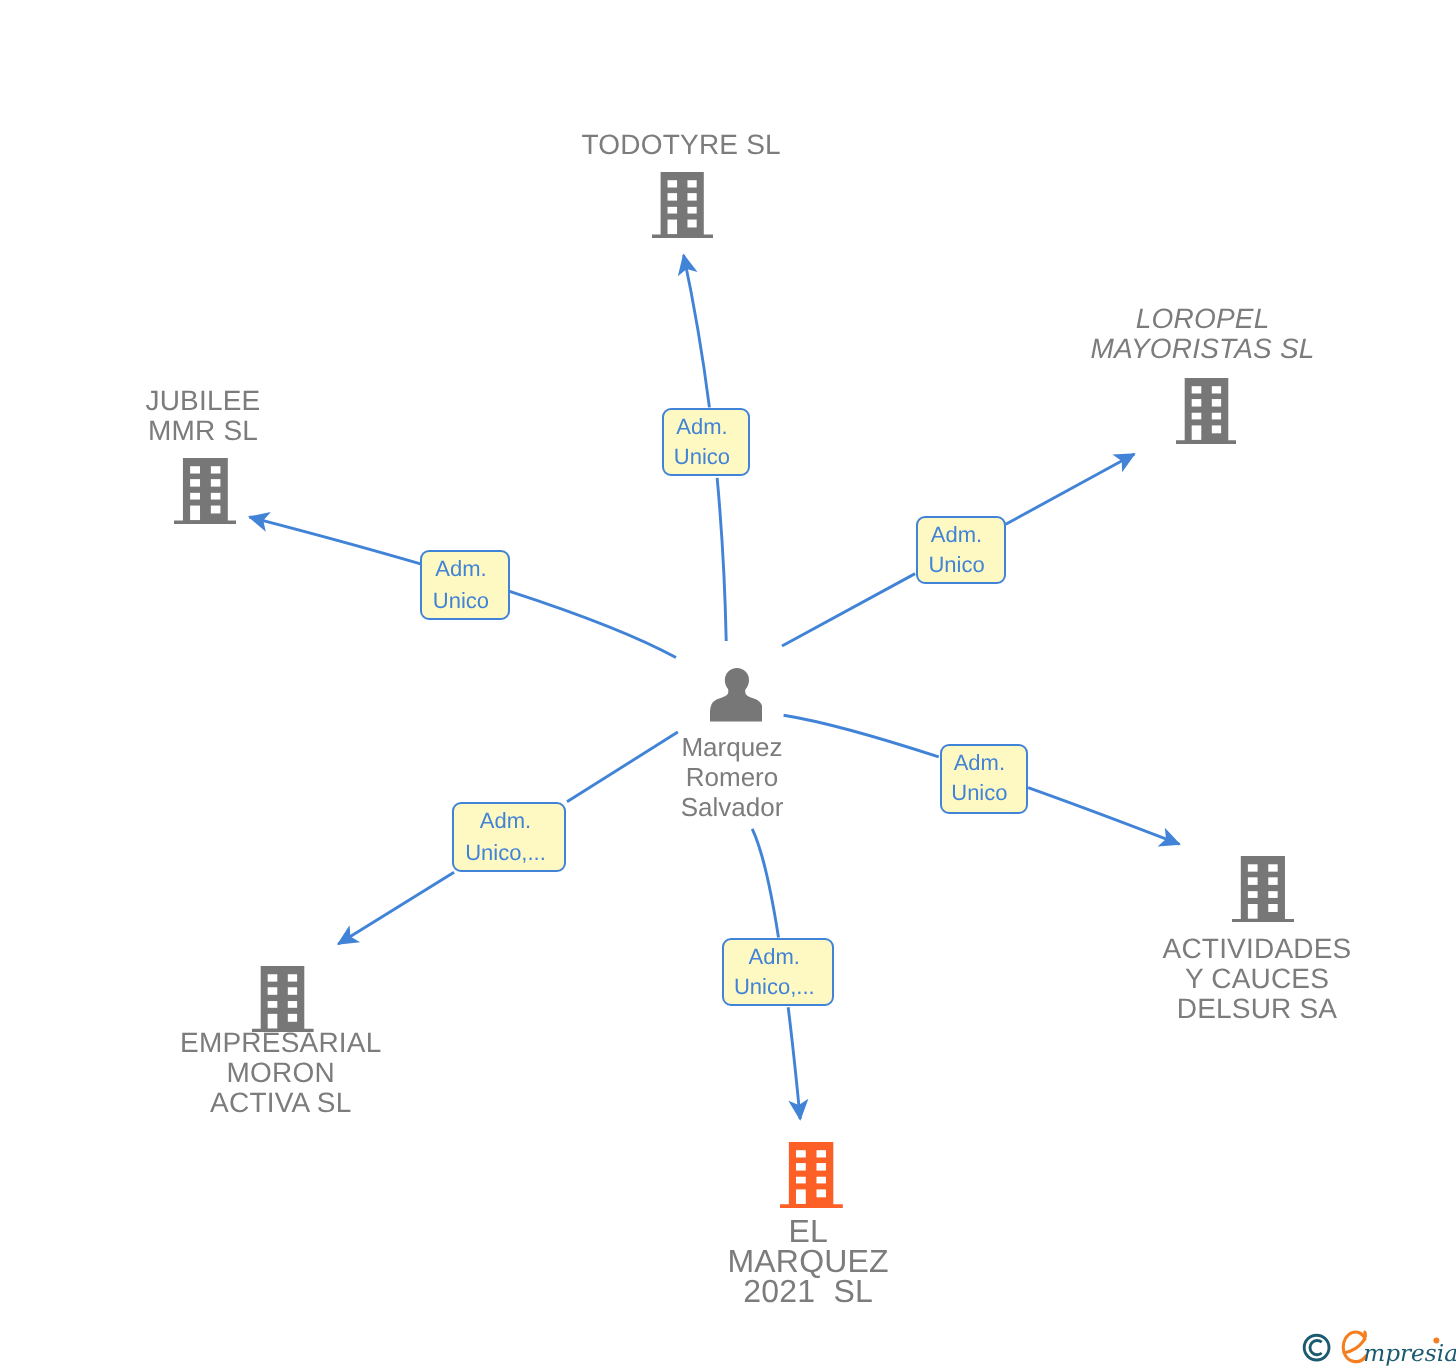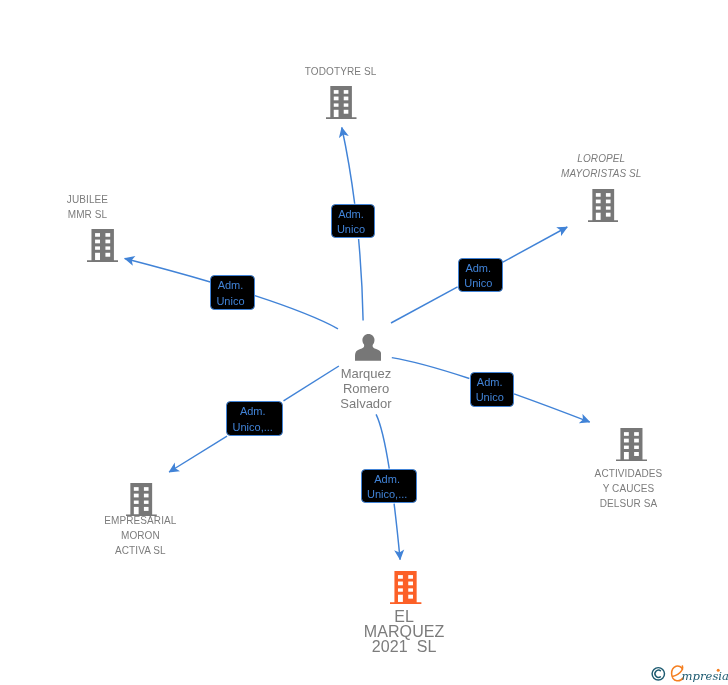--- a/index.html
+++ b/index.html
@@ -1,21 +1,21 @@
 <!DOCTYPE html>
 <html><head>
 <meta charset="utf-8">
 <style>
   html,body{margin:0;padding:0;background:#fff;}
   body{width:728px;height:685px;font-family:"Liberation Sans",sans-serif;overflow:hidden;}
   #canvas{position:relative;width:728px;height:685px;background:#ffffff;}
   svg.edges{position:absolute;left:0;top:0;width:728px;height:685px;}
-  .node-label{position:absolute;text-align:center;color:#7c7c7c;font-size:10px;line-height:14.8px;white-space:pre-wrap;letter-spacing:0.1px;}
+  .node-label{position:absolute;text-align:center;color:#7c7c7c;font-size:14px;line-height:14.8px;white-space:pre-wrap;letter-spacing:0.1px;}
   .center-label{position:absolute;text-align:center;color:#7c7c7c;font-size:13px;line-height:15px;white-space:pre-line;}
-  .edge-label{position:absolute;box-sizing:border-box;border:1.25px solid #4183d7;border-radius:4.5px;background:#000000;color:#4183d7;font-size:11px;line-height:15.1px;text-align:center;white-space:pre-wrap;display:flex;align-items:center;justify-content:center;padding-right:4px;padding-top:2px;}
+  .edge-label{position:absolute;box-sizing:border-box;border:1.25px solid #4183d7;border-radius:4.5px;background:#fef9c3;color:#4183d7;font-size:11px;line-height:15.1px;text-align:center;white-space:pre-wrap;display:flex;align-items:center;justify-content:center;padding-right:4px;padding-top:2px;}
   .wm{position:absolute;}
   .wm-rest{font-family:"DejaVu Serif",serif;font-style:italic;font-size:11.6px;fill:#1c5a70;}
 </style>
 </head>
 <body>
 
 <div id="canvas">
   <svg class="edges" viewBox="0 0 728 685">
     <defs>
       <marker id="arrow" viewBox="0 0 10 10" refX="9.3" refY="5" markerWidth="7.4" markerHeight="7.4" orient="auto-start-reverse" markerUnits="strokeWidth">
@@ -76,21 +76,21 @@
       <span class="icon-slot"><svg width="30.8" height="33.1" viewBox="0 0 100 100" preserveAspectRatio="none" style="position: absolute; left: 587.7px; top: 188.5px;">
             <use href="#bld" fill="#777777"></use>
           </svg></span>
       <div class="node-label" style="left: 530.8px; top: 152.3px; width: 141px; font-style: italic;">LOROPEL
 MAYORISTAS SL</div>
     </div>
     <div class="node-group">
       <span class="icon-slot"><svg width="31.7" height="33.2" viewBox="0 0 100 100" preserveAspectRatio="none" style="position: absolute; left: 86.8px; top: 229.3px;">
             <use href="#bld" fill="#777777"></use>
           </svg></span>
-      <div class="node-label" style="left: 17px; top: 193px; width: 141px;">JUBILEE
+      <div class="node-label" style="left: 31px; top: 193px; width: 141px;">JUBILEE
 MMR SL</div>
     </div>
     <div class="node-group">
       <span class="icon-slot"><svg width="31.2" height="33.5" viewBox="0 0 100 100" preserveAspectRatio="none" style="position: absolute; left: 615.5px; top: 427.8px;">
             <use href="#bld" fill="#777777"></use>
           </svg></span>
       <div class="node-label" style="left: 558px; top: 467.3px; width: 141px;">ACTIVIDADES
 Y CAUCES
 DELSUR SA</div>
     </div>

